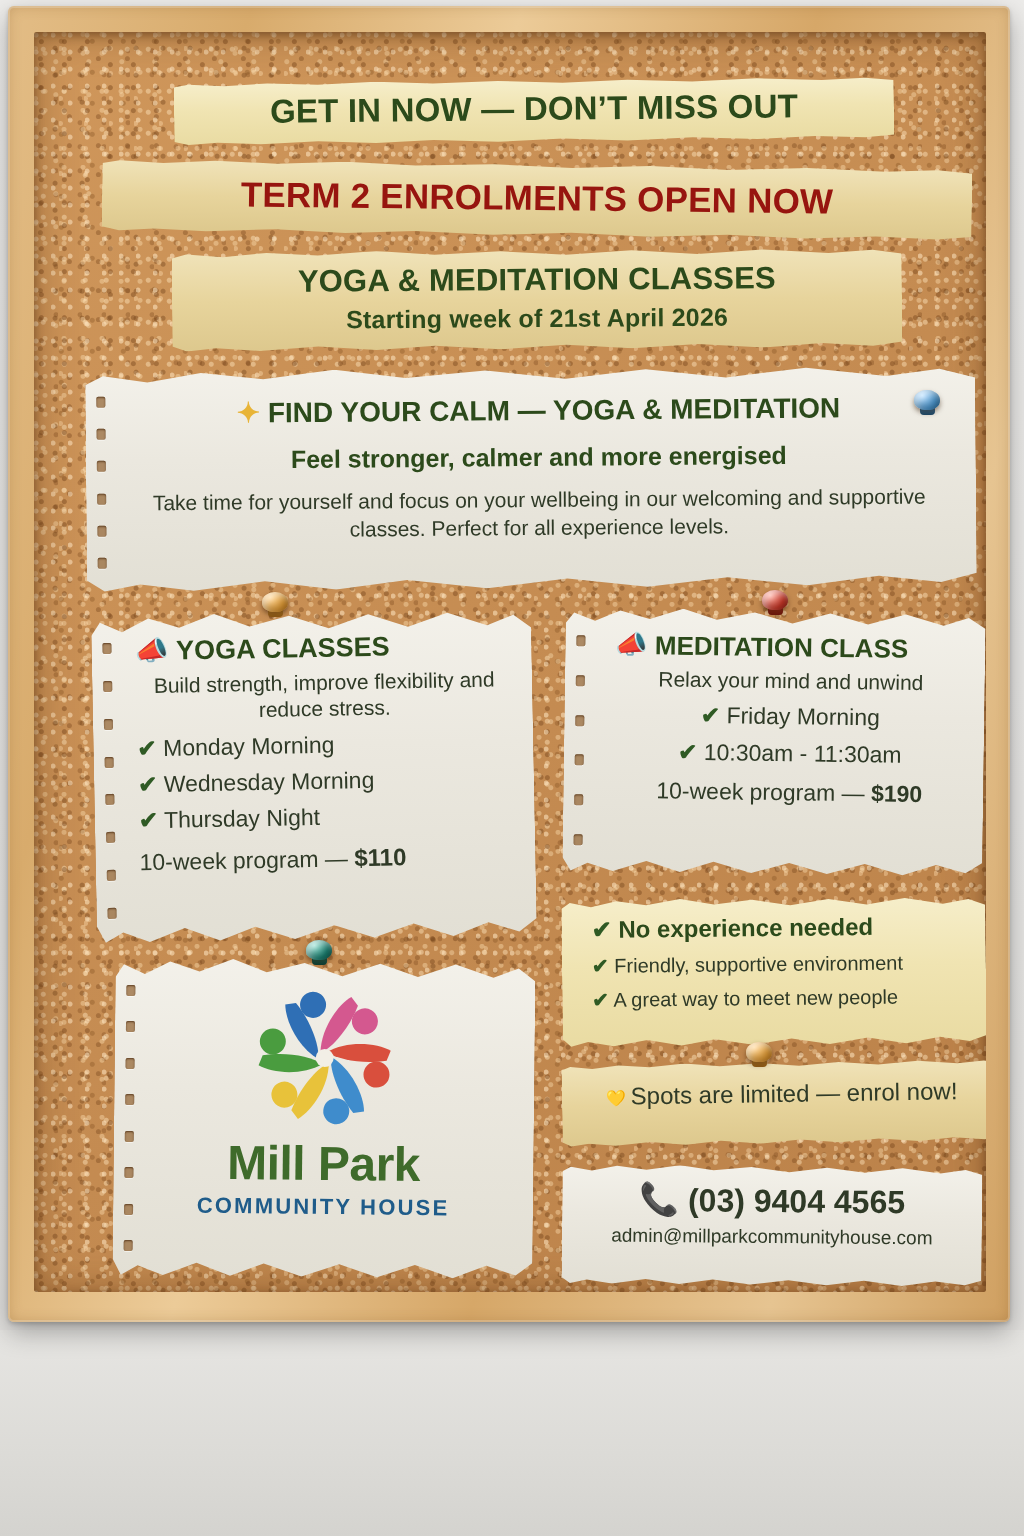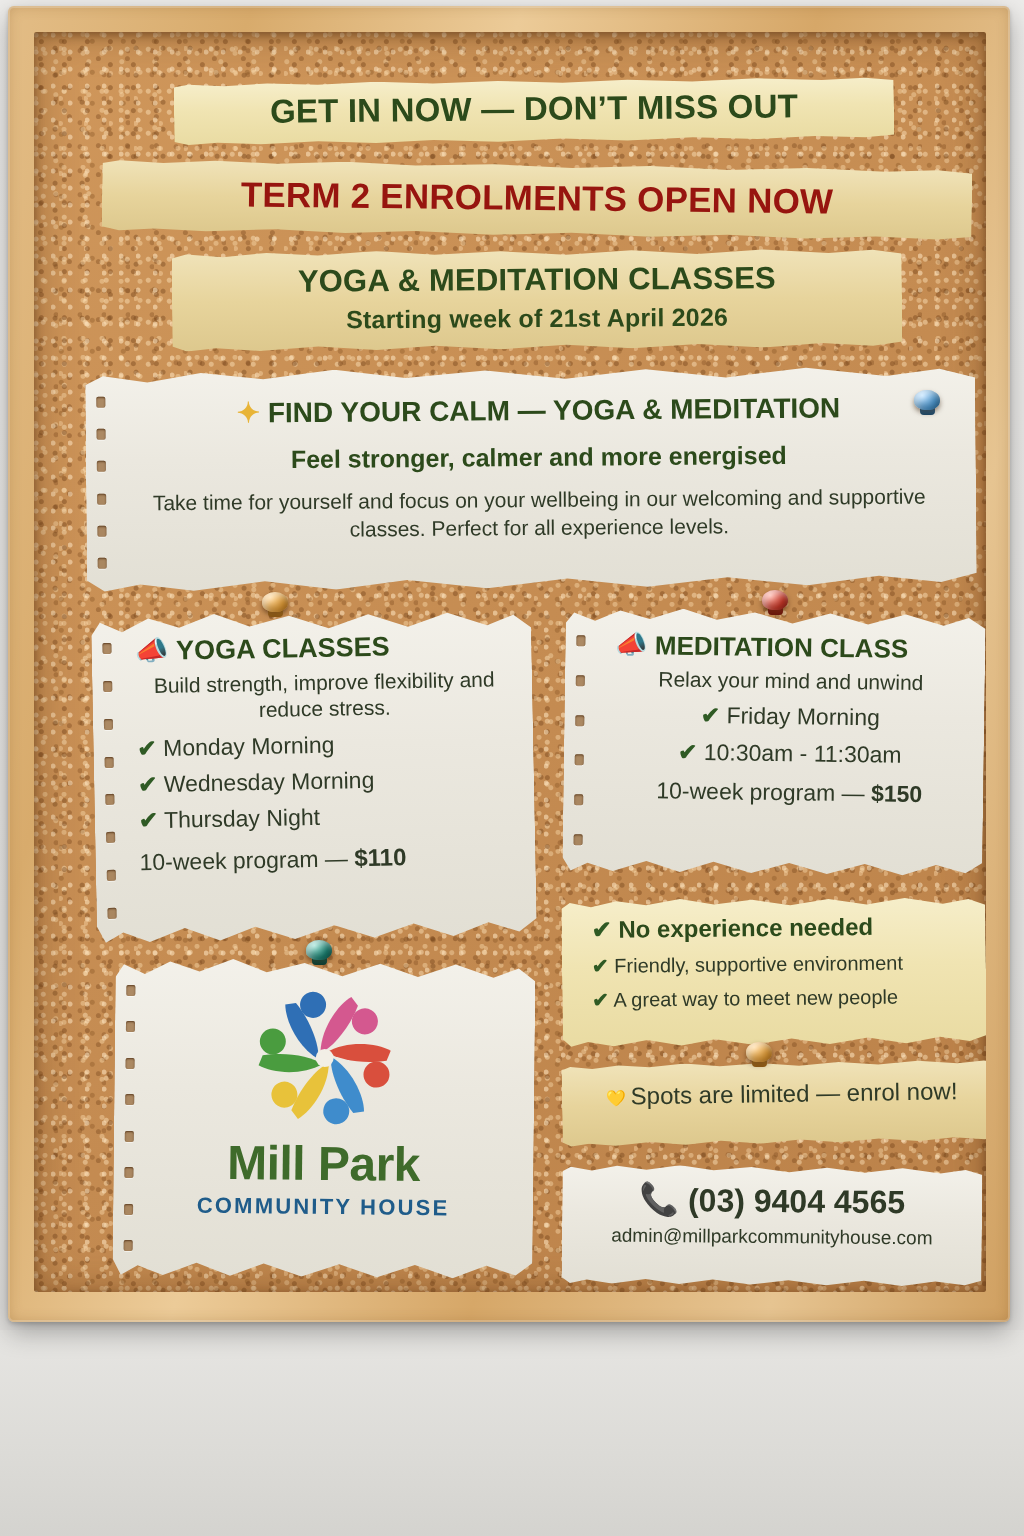--- a/index.html
+++ b/index.html
@@ -355,21 +355,21 @@
         <div class="desc t-ink">Relax your mind and unwind</div>
         <div class="item t-ink">
           <span class="check">✔</span>
           <span>Friday Morning</span>
         </div>
         <div class="item t-ink">
           <span class="check">✔</span>
           <span>10:30am - 11:30am</span>
         </div>
         <div class="price t-ink">
-          <span>10-week program — </span><b>$150</b>
+          <span>10-week program — </span><b>$190</b>
         </div>
       </div>
     </div>
     <div class="pin pin-red" style="left:728px; top:558px;">
       <div class="neck"></div>
         <div class="head"></div>
     </div>
 
     <div class="note paper-cream torn" id="note-benefits">
       <div class="content">

